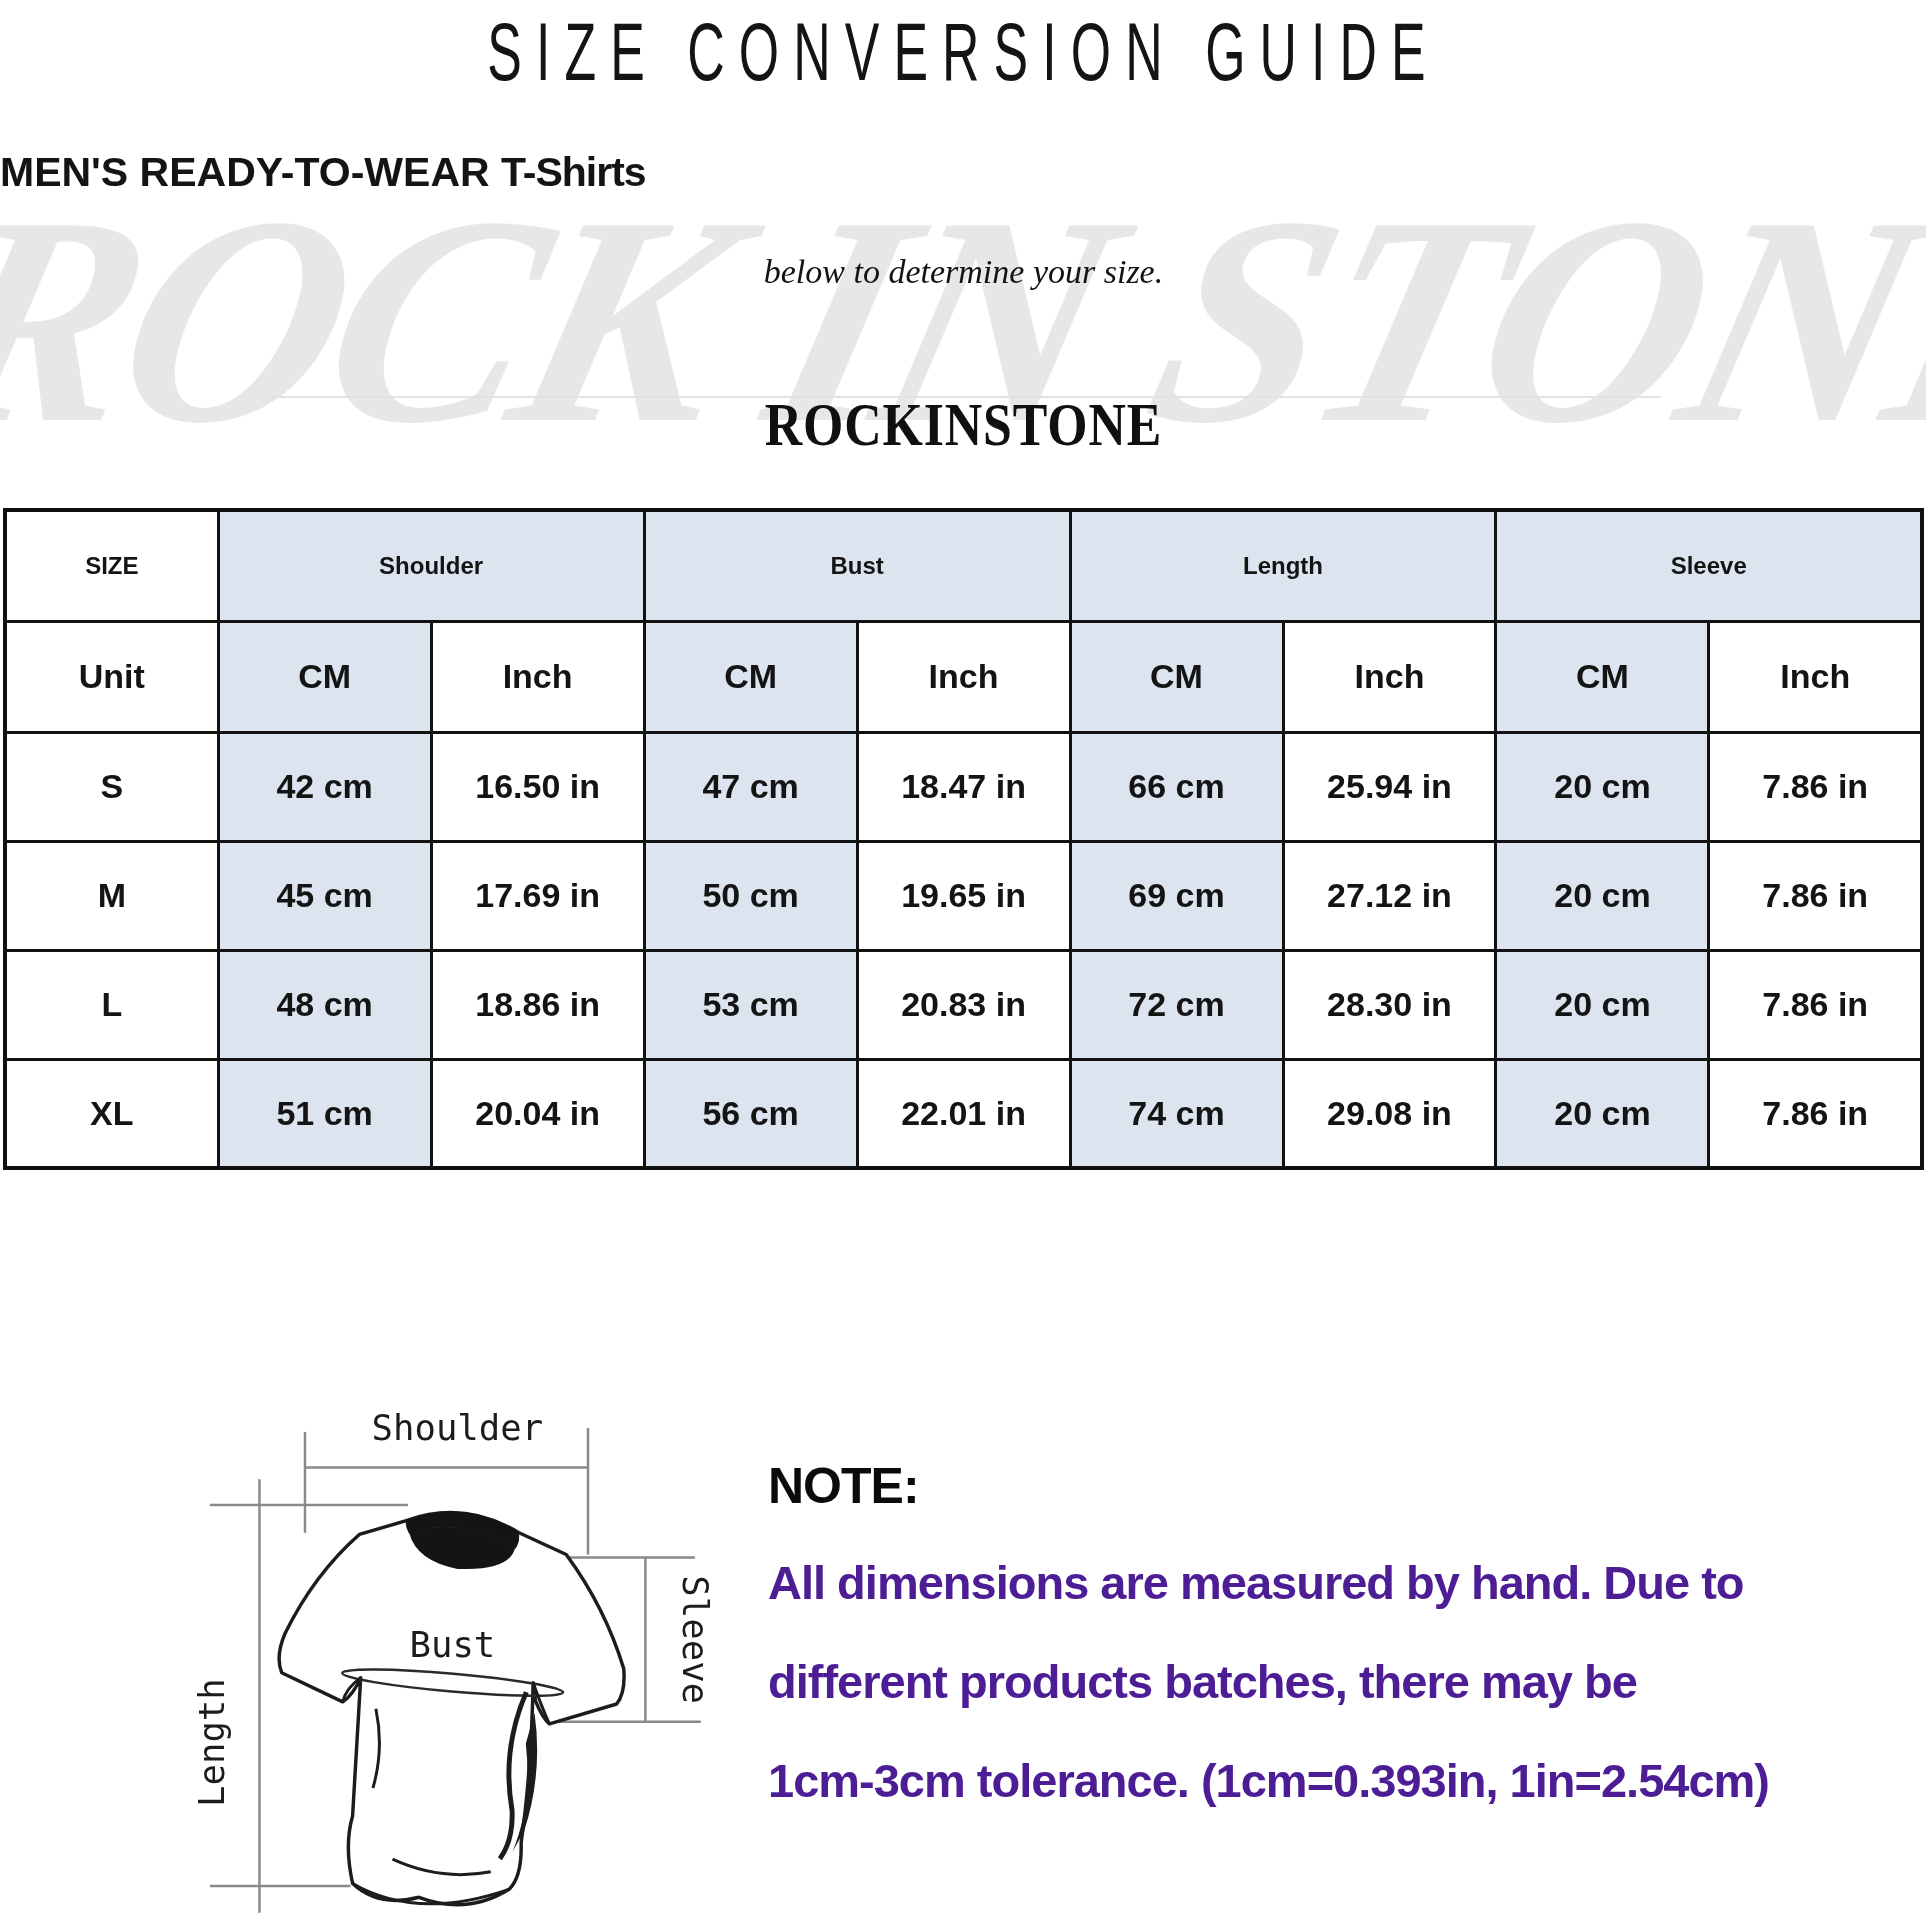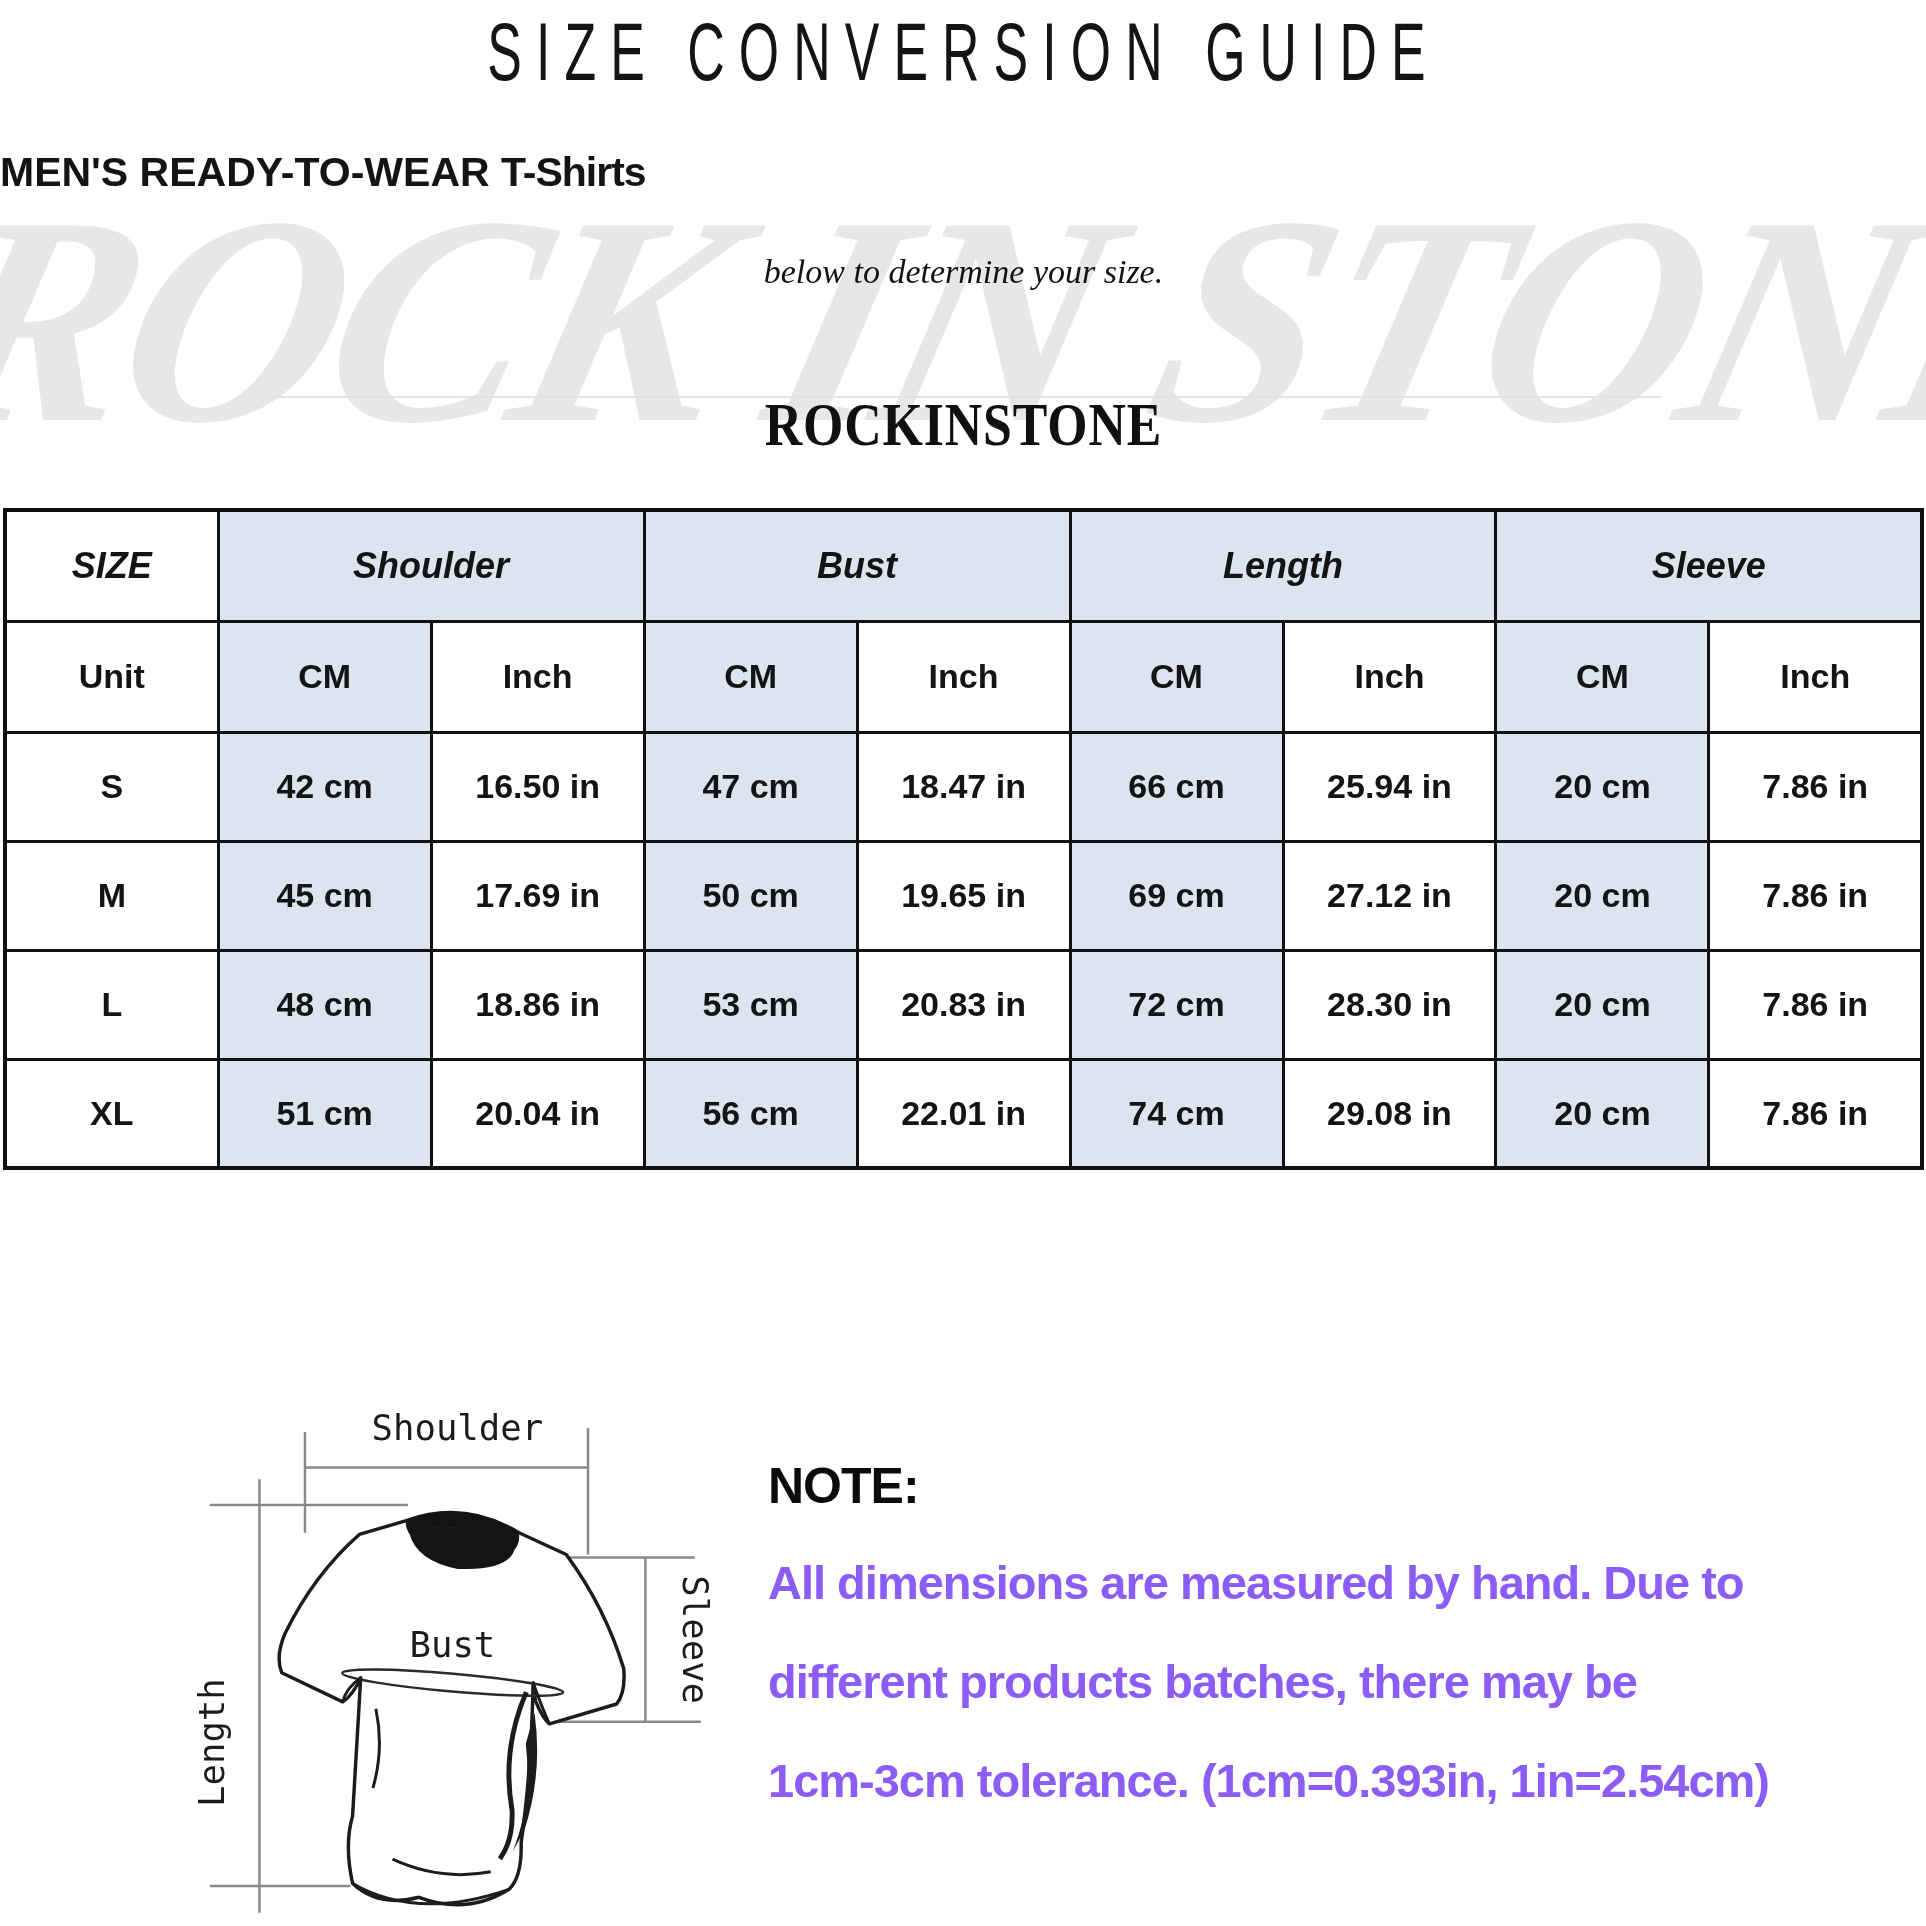--- a/index.html
+++ b/index.html
@@ -46,37 +46,37 @@
   
   table.size-table {
     position:absolute; top:508px; left:3px; width:1921px; z-index:2;
     border-collapse:collapse; table-layout:fixed;
     border:4px solid #111; background:#ffffff;
   }
   .size-table td, .size-table th {
     border:3px solid #111; text-align:center; vertical-align:middle;
     font-weight:bold; color:#141414; padding:0;
   }
-  .size-table thead th { font-size:36px;font-style:italic; }
+  .size-table thead th { font-size:24px; }
   .size-table .row-head { height:111px; }
   .size-table .row-unit { height:111px; font-size:34px; }
   .size-table .row-data { height:109px; font-size:34px; }
   .size-table .blue { background:#dbe4ef; }
   
   .diagram { position:absolute; left:111px; top:1388px; z-index:1; }
   .dim-label {
     font-family:"DejaVu Sans Mono", monospace; font-size:36px; fill:#1c1c1c;
   }
   .note { position:absolute; left:768px; top:1457px; width:1139px; z-index:1; }
   .note-heading {
     font-size:50px; font-weight:bold; letter-spacing:-1px; color:#0b0b0b;
     margin-bottom:18px;
   }
   .note-line {
-    font-size:47px; font-weight:bold; letter-spacing:-1px; color:#8b5cf6;
+    font-size:47px; font-weight:bold; letter-spacing:-1px; color:#4c1d95;
     line-height:99px; white-space:nowrap;
   }
 </style>
 </head>
 <body>
 
 <div class="page">
 
   <div class="watermark">ROCK IN STONE</div>
 

